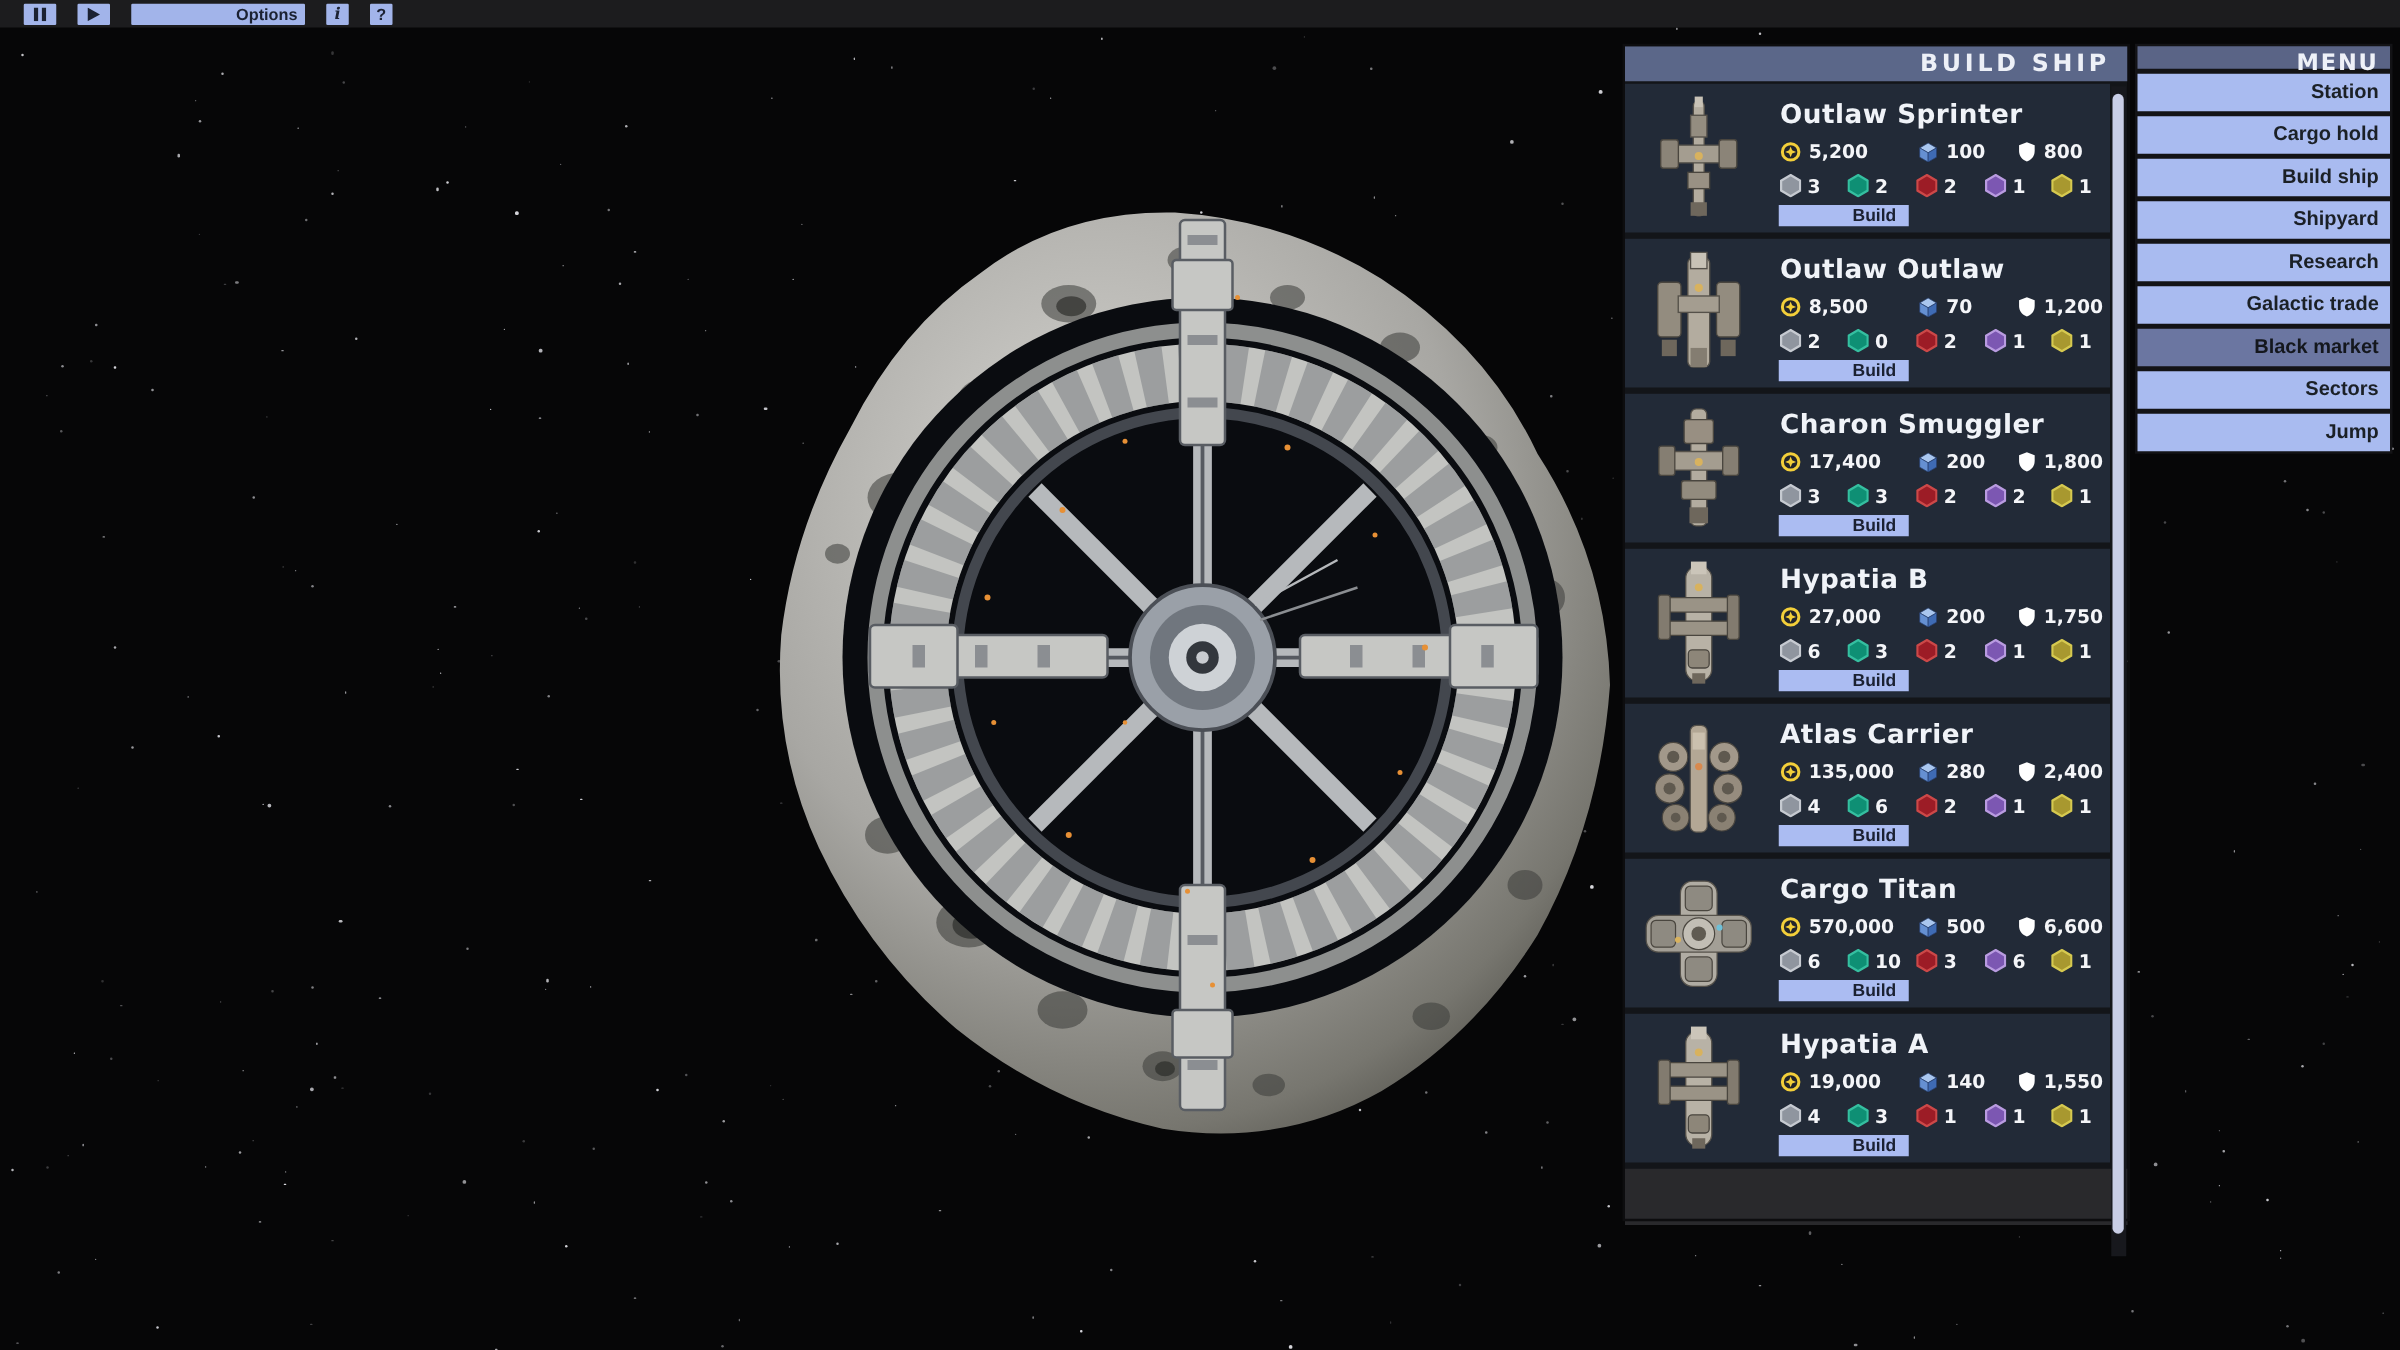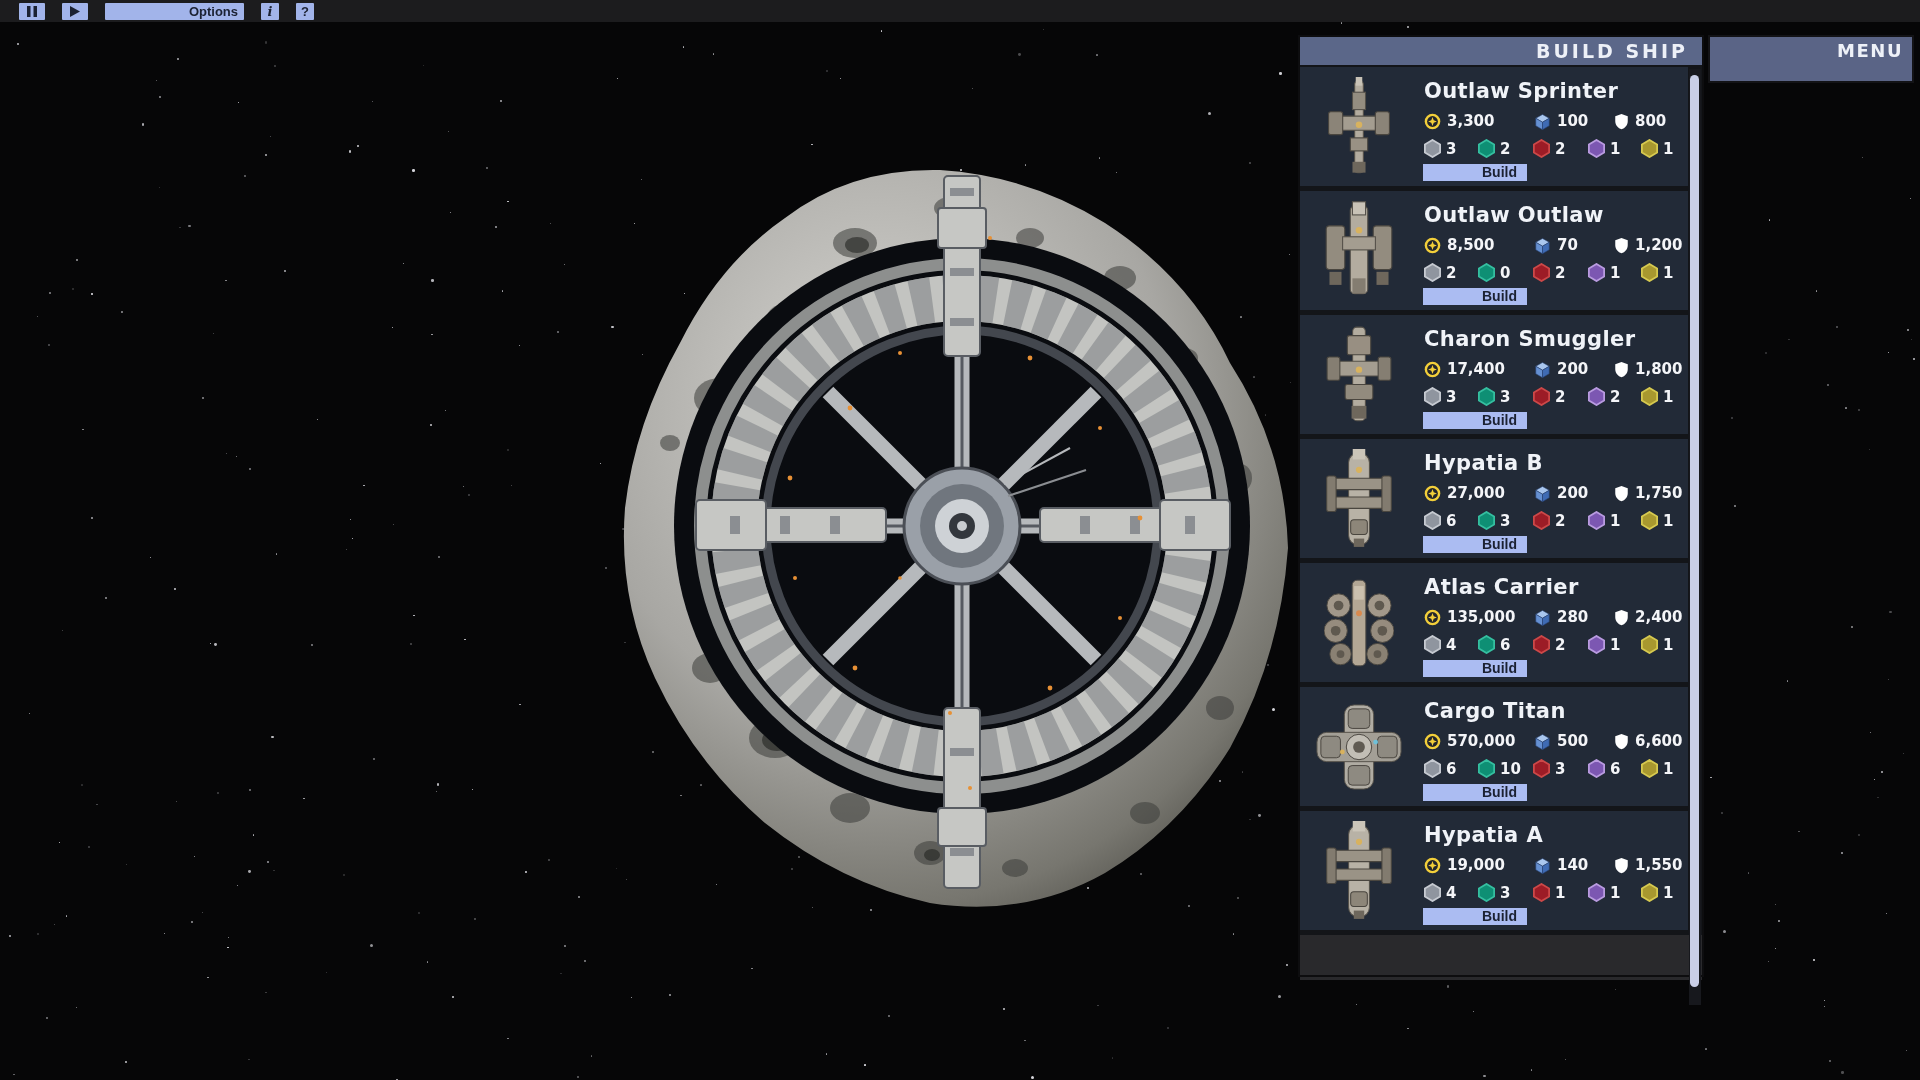--- a/index.html
+++ b/index.html
@@ -56,21 +56,21 @@
                border:none; text-align:right; padding-right:10px; line-height:17px; cursor:pointer; }
   #panel-footer { height:45px; background:#29292c; }
   #scrollbar { position:absolute; right:1px; top:32px; width:12px; height:936px;
                background:#17181d; }
   #scroll-thumb { position:absolute; left:1px; top:6px; width:9px; height:912px;
                   background:#c9cee6; border-radius:5px; cursor:pointer; }
 
   
   #menu-panel { position:absolute; left:1708px; top:35px; width:206px; z-index:10;
                 background:#131316; padding:2px; }
-  #menu-header { height:44px; background:#5a6486; color:#eef1f8; font-size:18px;
+  #menu-header { height:18px; background:#5a6486; color:#eef1f8; font-size:18px;
                  font-weight:700; letter-spacing:1.5px; text-align:right;
                  line-height:28px; padding-right:9px; }
   .menu-item { width:202px; height:30px; margin-top:4px; background:#a9bbf0;
                color:#1b2026; border:none; font-size:16px; font-weight:700;
                text-align:right; padding-right:9px; line-height:30px; cursor:pointer;
                display:block; }
   .menu-item.selected { background:#6b76a1; color:#14171d; }
 
   .hexsvg { display:block; }
 </style>
@@ -752,21 +752,21 @@
             <svg width="70" height="100">
               <use href="#spr-sprinter"></use>
             </svg>
           </div>
     <div class="ship-name">Outlaw Sprinter</div>
     <div class="res-row">
       <span class="res-cell rc-credits">
         <svg width="17" height="17">
                 <use href="#ic-coin"></use>
               </svg>
-        <span>3,300</span>
+        <span>5,200</span>
       </span>
       <span class="res-cell rc-cargo">
         <svg width="17" height="17">
                 <use href="#ic-cube"></use>
               </svg>
         <span>100</span>
       </span>
       <span class="res-cell rc-shield">
         <svg width="15" height="17">
                 <use href="#ic-shield"></use>
@@ -1176,15 +1176,26 @@
   </div>
       </div>
     <div id="panel-footer"></div>
     <div id="scrollbar">
       <div id="scroll-thumb"></div>
     </div>
   </div>
 
   <div id="menu-panel">
     <div id="menu-header">MENU</div>
+    <div id="menu-items">
+        <button class="menu-item">Station</button>
+        <button class="menu-item">Cargo hold</button>
+        <button class="menu-item">Build ship</button>
+        <button class="menu-item">Shipyard</button>
+        <button class="menu-item">Research</button>
+        <button class="menu-item">Galactic trade</button>
+        <button class="menu-item selected">Black market</button>
+        <button class="menu-item">Sectors</button>
+        <button class="menu-item">Jump</button>
+      </div>
   </div>
 
 </div>
 
 </body></html>

